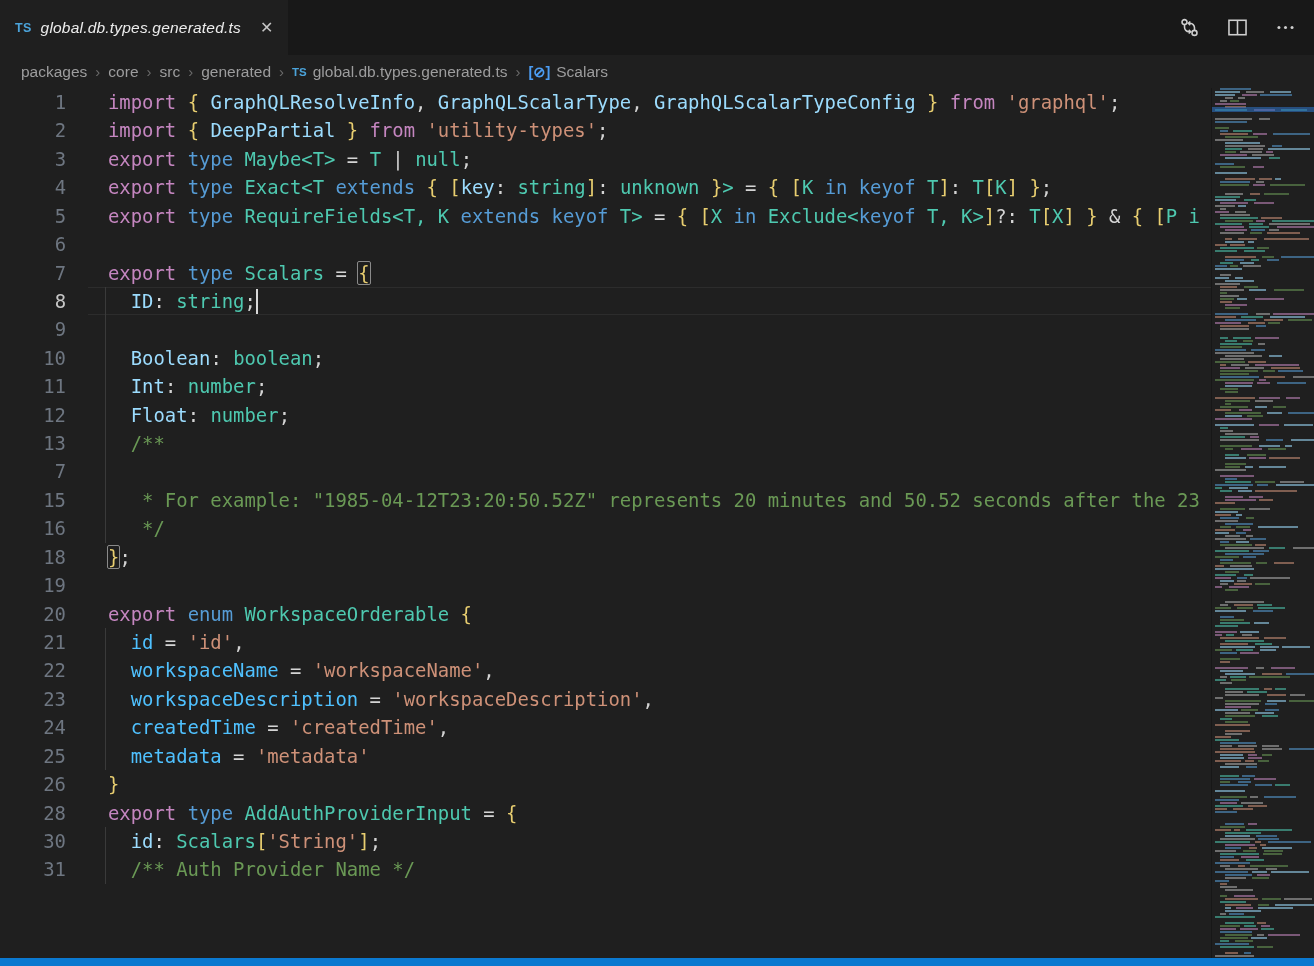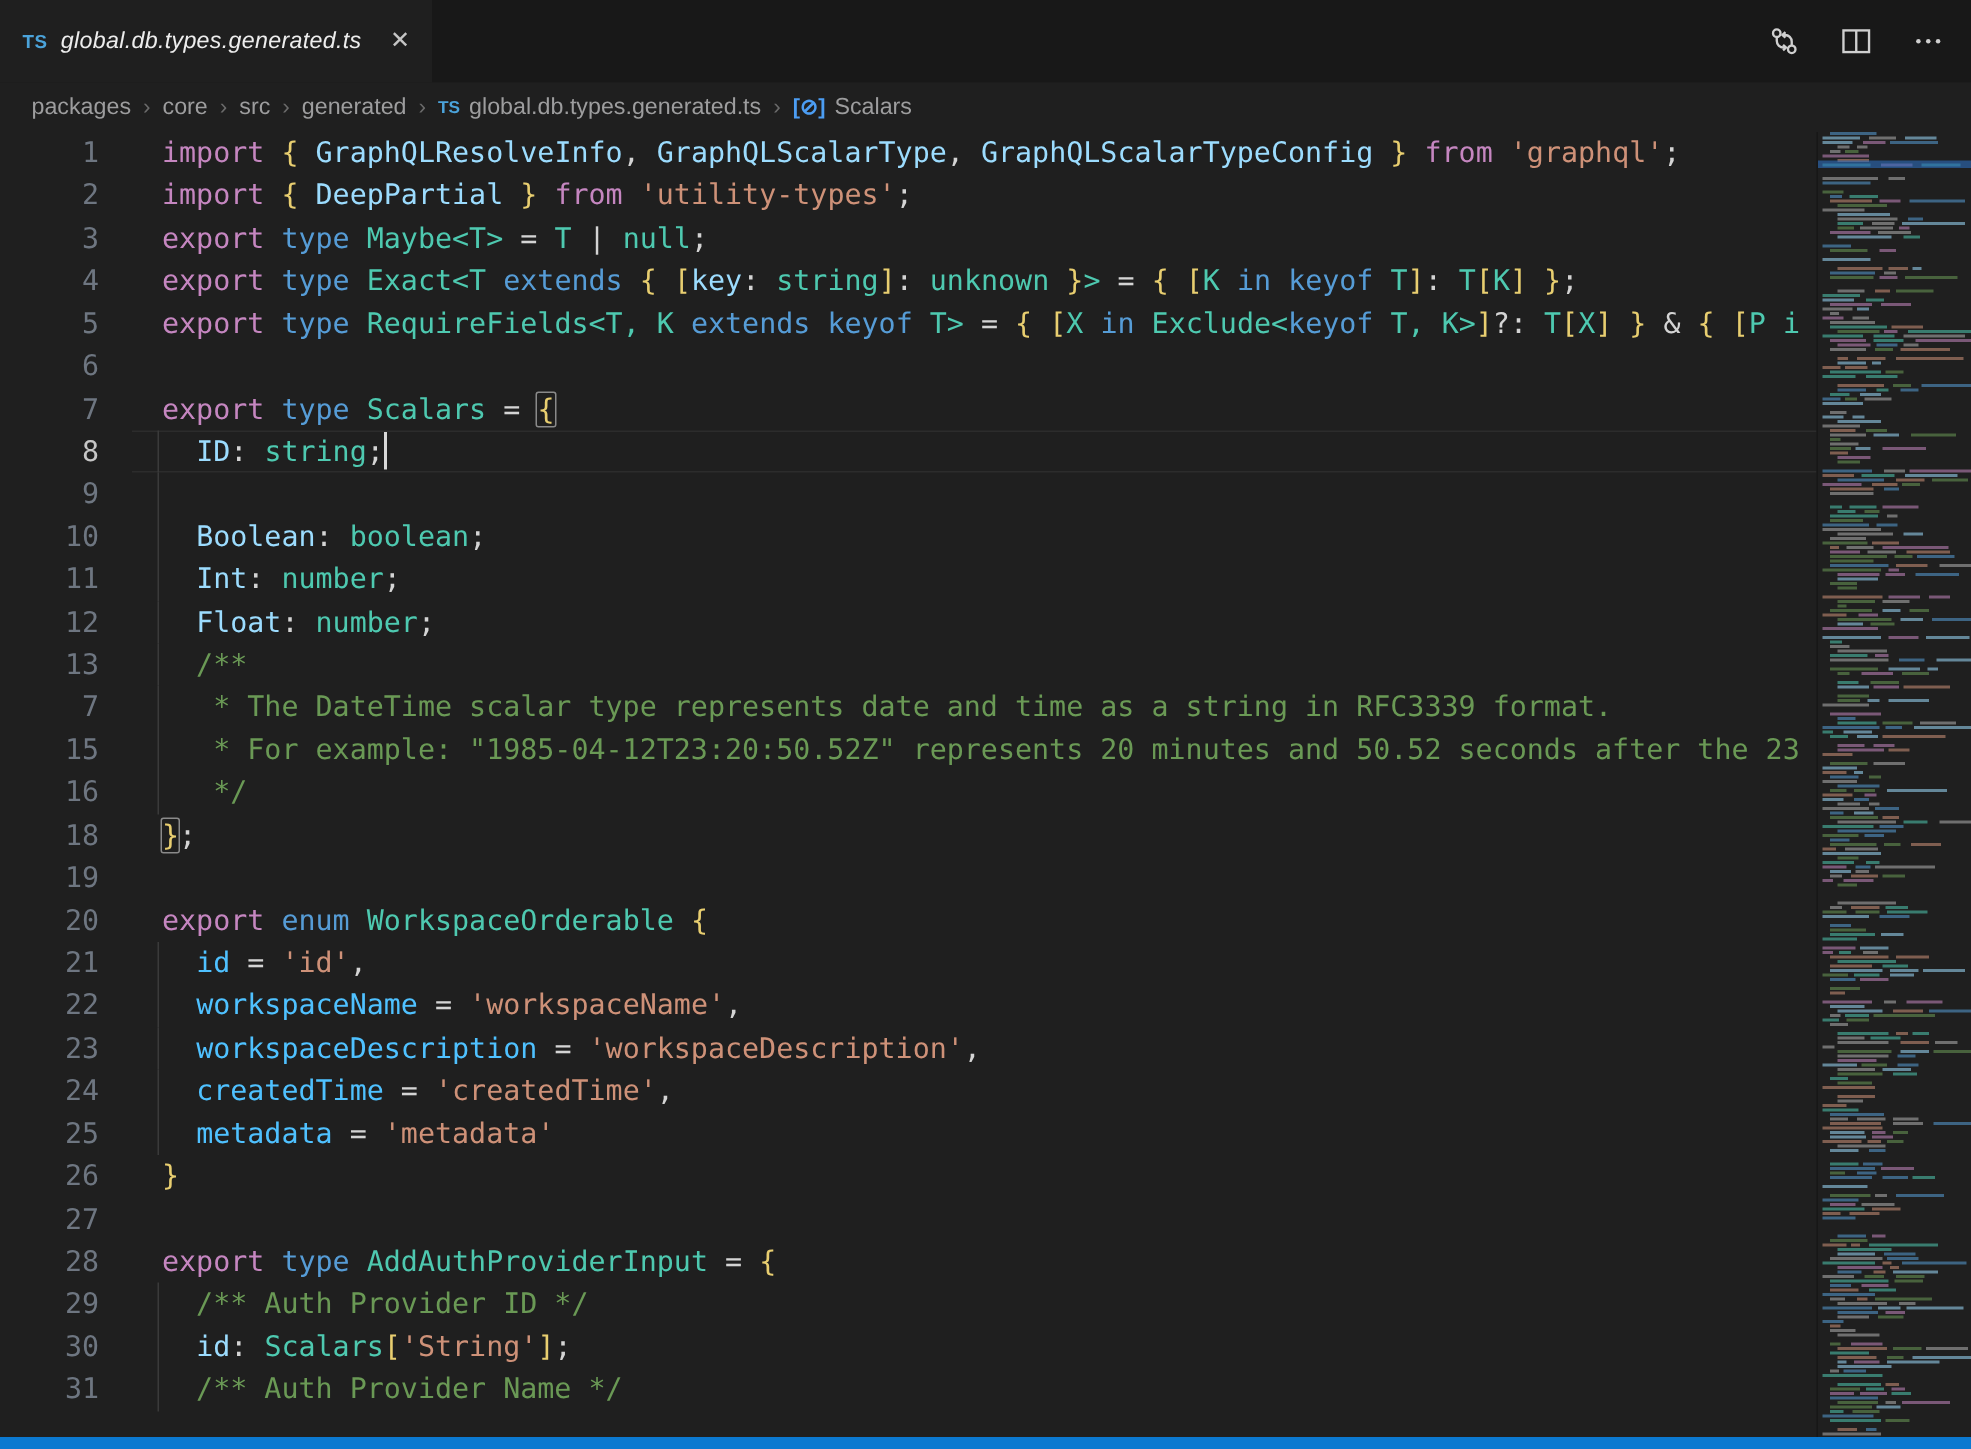--- a/index.html
+++ b/index.html
@@ -115,35 +115,33 @@
         <div class="line"><span class="gut">4</span><span class="cd"><span class="tok-k" style="color: var(--tk-k);">export </span><span class="tok-t" style="color: var(--tk-t);">type </span><span class="tok-y" style="color: var(--tk-y);">Exact&lt;T </span><span class="tok-t" style="color: var(--tk-t);">extends</span><span class="tok-p" style="color: var(--tk-p);"> </span><span class="tok-b" style="color: var(--tk-b);">{</span><span class="tok-p" style="color: var(--tk-p);"> </span><span class="tok-b" style="color: var(--tk-b);">[</span><span class="tok-v" style="color: var(--tk-v);">key</span><span class="tok-p" style="color: var(--tk-p);">: </span><span class="tok-y" style="color: var(--tk-y);">string</span><span class="tok-b" style="color: var(--tk-b);">]</span><span class="tok-p" style="color: var(--tk-p);">: </span><span class="tok-y" style="color: var(--tk-y);">unknown</span><span class="tok-p" style="color: var(--tk-p);"> </span><span class="tok-b" style="color: var(--tk-b);">}</span><span class="tok-y" style="color: var(--tk-y);">&gt;</span><span class="tok-p" style="color: var(--tk-p);"> = </span><span class="tok-b" style="color: var(--tk-b);">{</span><span class="tok-p" style="color: var(--tk-p);"> </span><span class="tok-b" style="color: var(--tk-b);">[</span><span class="tok-y" style="color: var(--tk-y);">K</span><span class="tok-p" style="color: var(--tk-p);"> </span><span class="tok-t" style="color: var(--tk-t);">in</span><span class="tok-p" style="color: var(--tk-p);"> </span><span class="tok-t" style="color: var(--tk-t);">keyof</span><span class="tok-p" style="color: var(--tk-p);"> </span><span class="tok-y" style="color: var(--tk-y);">T</span><span class="tok-b" style="color: var(--tk-b);">]</span><span class="tok-p" style="color: var(--tk-p);">: </span><span class="tok-y" style="color: var(--tk-y);">T</span><span class="tok-b" style="color: var(--tk-b);">[</span><span class="tok-y" style="color: var(--tk-y);">K</span><span class="tok-b" style="color: var(--tk-b);">]</span><span class="tok-p" style="color: var(--tk-p);"> </span><span class="tok-b" style="color: var(--tk-b);">}</span><span class="tok-p" style="color: var(--tk-p);">;</span></span></div>
         <div class="line"><span class="gut">5</span><span class="cd"><span class="tok-k" style="color: var(--tk-k);">export </span><span class="tok-t" style="color: var(--tk-t);">type </span><span class="tok-y" style="color: var(--tk-y);">RequireFields&lt;T, K </span><span class="tok-t" style="color: var(--tk-t);">extends</span><span class="tok-p" style="color: var(--tk-p);"> </span><span class="tok-t" style="color: var(--tk-t);">keyof</span><span class="tok-p" style="color: var(--tk-p);"> </span><span class="tok-y" style="color: var(--tk-y);">T&gt;</span><span class="tok-p" style="color: var(--tk-p);"> = </span><span class="tok-b" style="color: var(--tk-b);">{</span><span class="tok-p" style="color: var(--tk-p);"> </span><span class="tok-b" style="color: var(--tk-b);">[</span><span class="tok-y" style="color: var(--tk-y);">X</span><span class="tok-p" style="color: var(--tk-p);"> </span><span class="tok-t" style="color: var(--tk-t);">in</span><span class="tok-p" style="color: var(--tk-p);"> </span><span class="tok-y" style="color: var(--tk-y);">Exclude&lt;</span><span class="tok-t" style="color: var(--tk-t);">keyof</span><span class="tok-p" style="color: var(--tk-p);"> </span><span class="tok-y" style="color: var(--tk-y);">T, K&gt;</span><span class="tok-b" style="color: var(--tk-b);">]</span><span class="tok-p" style="color: var(--tk-p);">?: </span><span class="tok-y" style="color: var(--tk-y);">T</span><span class="tok-b" style="color: var(--tk-b);">[</span><span class="tok-y" style="color: var(--tk-y);">X</span><span class="tok-b" style="color: var(--tk-b);">]</span><span class="tok-p" style="color: var(--tk-p);"> </span><span class="tok-b" style="color: var(--tk-b);">}</span><span class="tok-p" style="color: var(--tk-p);"> &amp; </span><span class="tok-b" style="color: var(--tk-b);">{</span><span class="tok-p" style="color: var(--tk-p);"> </span><span class="tok-b" style="color: var(--tk-b);">[</span><span class="tok-y" style="color: var(--tk-y);">P i</span></span></div>
         <div class="line"><span class="gut">6</span></div>
         <div class="line"><span class="gut">7</span><span class="cd"><span class="tok-k" style="color: var(--tk-k);">export </span><span class="tok-t" style="color: var(--tk-t);">type </span><span class="tok-y" style="color: var(--tk-y);">Scalars</span><span class="tok-p" style="color: var(--tk-p);"> = </span><span class="tok-m" style="color: var(--tk-m);">{</span></span></div>
         <div class="line cur ind"><span class="gut">8</span><span class="cd"><span class="tok-p" style="color: var(--tk-p);">  </span><span class="tok-v" style="color: var(--tk-v);">ID</span><span class="tok-p" style="color: var(--tk-p);">: </span><span class="tok-y" style="color: var(--tk-y);">string</span><span class="tok-p" style="color: var(--tk-p);">;</span><span class="cursor"></span></span></div>
         <div class="line ind"><span class="gut">9</span></div>
         <div class="line ind"><span class="gut">10</span><span class="cd"><span class="tok-p" style="color: var(--tk-p);">  </span><span class="tok-v" style="color: var(--tk-v);">Boolean</span><span class="tok-p" style="color: var(--tk-p);">: </span><span class="tok-y" style="color: var(--tk-y);">boolean</span><span class="tok-p" style="color: var(--tk-p);">;</span></span></div>
         <div class="line ind"><span class="gut">11</span><span class="cd"><span class="tok-p" style="color: var(--tk-p);">  </span><span class="tok-v" style="color: var(--tk-v);">Int</span><span class="tok-p" style="color: var(--tk-p);">: </span><span class="tok-y" style="color: var(--tk-y);">number</span><span class="tok-p" style="color: var(--tk-p);">;</span></span></div>
         <div class="line ind"><span class="gut">12</span><span class="cd"><span class="tok-p" style="color: var(--tk-p);">  </span><span class="tok-v" style="color: var(--tk-v);">Float</span><span class="tok-p" style="color: var(--tk-p);">: </span><span class="tok-y" style="color: var(--tk-y);">number</span><span class="tok-p" style="color: var(--tk-p);">;</span></span></div>
         <div class="line ind"><span class="gut">13</span><span class="cd"><span class="tok-c" style="color: var(--tk-c);">  /**</span></span></div>
-        <div class="line ind"><span class="gut">7</span><span class="cd"><span class="tok-c" style="color: var(--tk-c);">   * The DateTime scalar type represents date and time as a string in RFC3339 format.</span></span></div>
+        <div class="line ind"><span class="gut">7</span></div>
         <div class="line ind"><span class="gut">15</span><span class="cd"><span class="tok-c" style="color: var(--tk-c);">   * For example: "1985-04-12T23:20:50.52Z" represents 20 minutes and 50.52 seconds after the 23</span></span></div>
         <div class="line ind"><span class="gut">16</span><span class="cd"><span class="tok-c" style="color: var(--tk-c);">   */</span></span></div>
         <div class="line"><span class="gut">18</span><span class="cd"><span class="tok-m" style="color: var(--tk-m);">}</span><span class="tok-p" style="color: var(--tk-p);">;</span></span></div>
         <div class="line"><span class="gut">19</span><span class="cd"></span></div>
         <div class="line"><span class="gut">20</span><span class="cd"><span class="tok-k" style="color: var(--tk-k);">export </span><span class="tok-t" style="color: var(--tk-t);">enum </span><span class="tok-y" style="color: var(--tk-y);">WorkspaceOrderable</span><span class="tok-p" style="color: var(--tk-p);"> </span><span class="tok-b" style="color: var(--tk-b);">{</span></span></div>
         <div class="line ind"><span class="gut">21</span><span class="cd"><span class="tok-p" style="color: var(--tk-p);">  </span><span class="tok-e" style="color: var(--tk-e);">id</span><span class="tok-p" style="color: var(--tk-p);"> = </span><span class="tok-s" style="color: var(--tk-s);">'id'</span><span class="tok-p" style="color: var(--tk-p);">,</span></span></div>
         <div class="line ind"><span class="gut">22</span><span class="cd"><span class="tok-p" style="color: var(--tk-p);">  </span><span class="tok-e" style="color: var(--tk-e);">workspaceName</span><span class="tok-p" style="color: var(--tk-p);"> = </span><span class="tok-s" style="color: var(--tk-s);">'workspaceName'</span><span class="tok-p" style="color: var(--tk-p);">,</span></span></div>
         <div class="line ind"><span class="gut">23</span><span class="cd"><span class="tok-p" style="color: var(--tk-p);">  </span><span class="tok-e" style="color: var(--tk-e);">workspaceDescription</span><span class="tok-p" style="color: var(--tk-p);"> = </span><span class="tok-s" style="color: var(--tk-s);">'workspaceDescription'</span><span class="tok-p" style="color: var(--tk-p);">,</span></span></div>
         <div class="line ind"><span class="gut">24</span><span class="cd"><span class="tok-p" style="color: var(--tk-p);">  </span><span class="tok-e" style="color: var(--tk-e);">createdTime</span><span class="tok-p" style="color: var(--tk-p);"> = </span><span class="tok-s" style="color: var(--tk-s);">'createdTime'</span><span class="tok-p" style="color: var(--tk-p);">,</span></span></div>
         <div class="line ind"><span class="gut">25</span><span class="cd"><span class="tok-p" style="color: var(--tk-p);">  </span><span class="tok-e" style="color: var(--tk-e);">metadata</span><span class="tok-p" style="color: var(--tk-p);"> = </span><span class="tok-s" style="color: var(--tk-s);">'metadata'</span></span></div>
         <div class="line"><span class="gut">26</span><span class="cd"><span class="tok-b" style="color: var(--tk-b);">}</span></span></div>
-        <div class="line"><span class="gut">27</span><span class="cd"></span></div>
         <div class="line"><span class="gut">28</span><span class="cd"><span class="tok-k" style="color: var(--tk-k);">export </span><span class="tok-t" style="color: var(--tk-t);">type </span><span class="tok-y" style="color: var(--tk-y);">AddAuthProviderInput</span><span class="tok-p" style="color: var(--tk-p);"> = </span><span class="tok-b" style="color: var(--tk-b);">{</span></span></div>
-        <div class="line ind"><span class="gut">29</span><span class="cd"><span class="tok-c" style="color: var(--tk-c);">  /** Auth Provider ID */</span></span></div>
         <div class="line ind"><span class="gut">30</span><span class="cd"><span class="tok-p" style="color: var(--tk-p);">  </span><span class="tok-v" style="color: var(--tk-v);">id</span><span class="tok-p" style="color: var(--tk-p);">: </span><span class="tok-y" style="color: var(--tk-y);">Scalars</span><span class="tok-b" style="color: var(--tk-b);">[</span><span class="tok-s" style="color: var(--tk-s);">'String'</span><span class="tok-b" style="color: var(--tk-b);">]</span><span class="tok-p" style="color: var(--tk-p);">;</span></span></div>
         <div class="line ind"><span class="gut">31</span><span class="cd"><span class="tok-c" style="color: var(--tk-c);">  /** Auth Provider Name */</span></span></div>
       </div>
     <div class="minimap">
       <div class="mm-rows" id="mm">
           <div class="mm-row">
             <div class="mm-seg" style="left: 8px; width: 30.6099px; background: rgb(86, 156, 214);"></div>
           </div>
           <div class="mm-row">
             <div class="mm-seg" style="left: 3px; width: 24.9177px; background: rgb(156, 220, 254);"></div>

